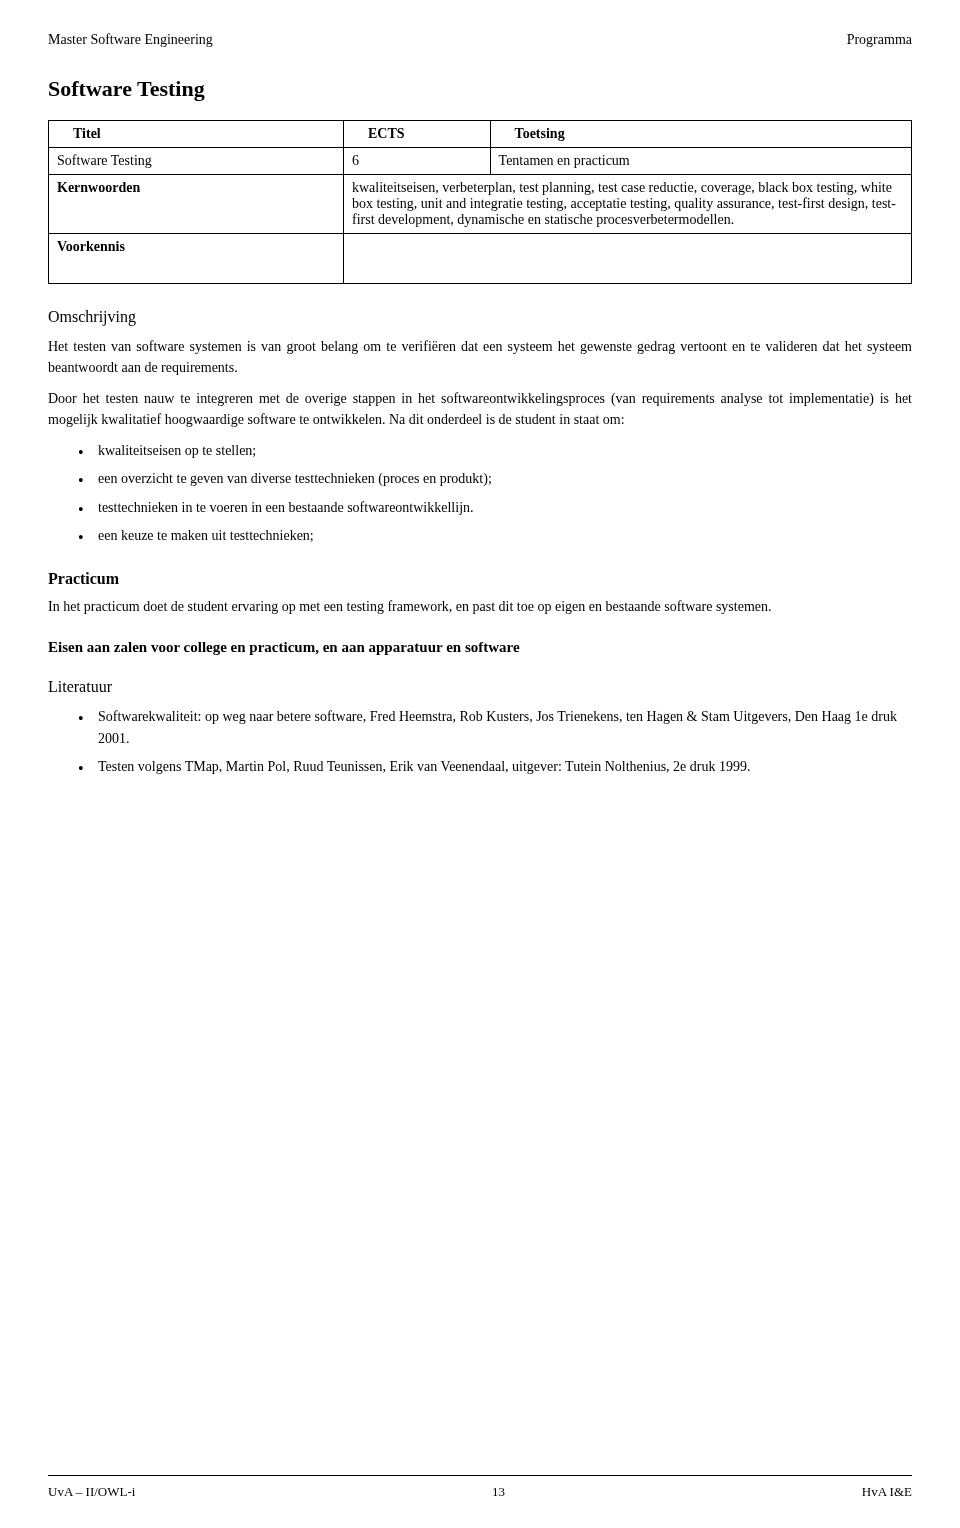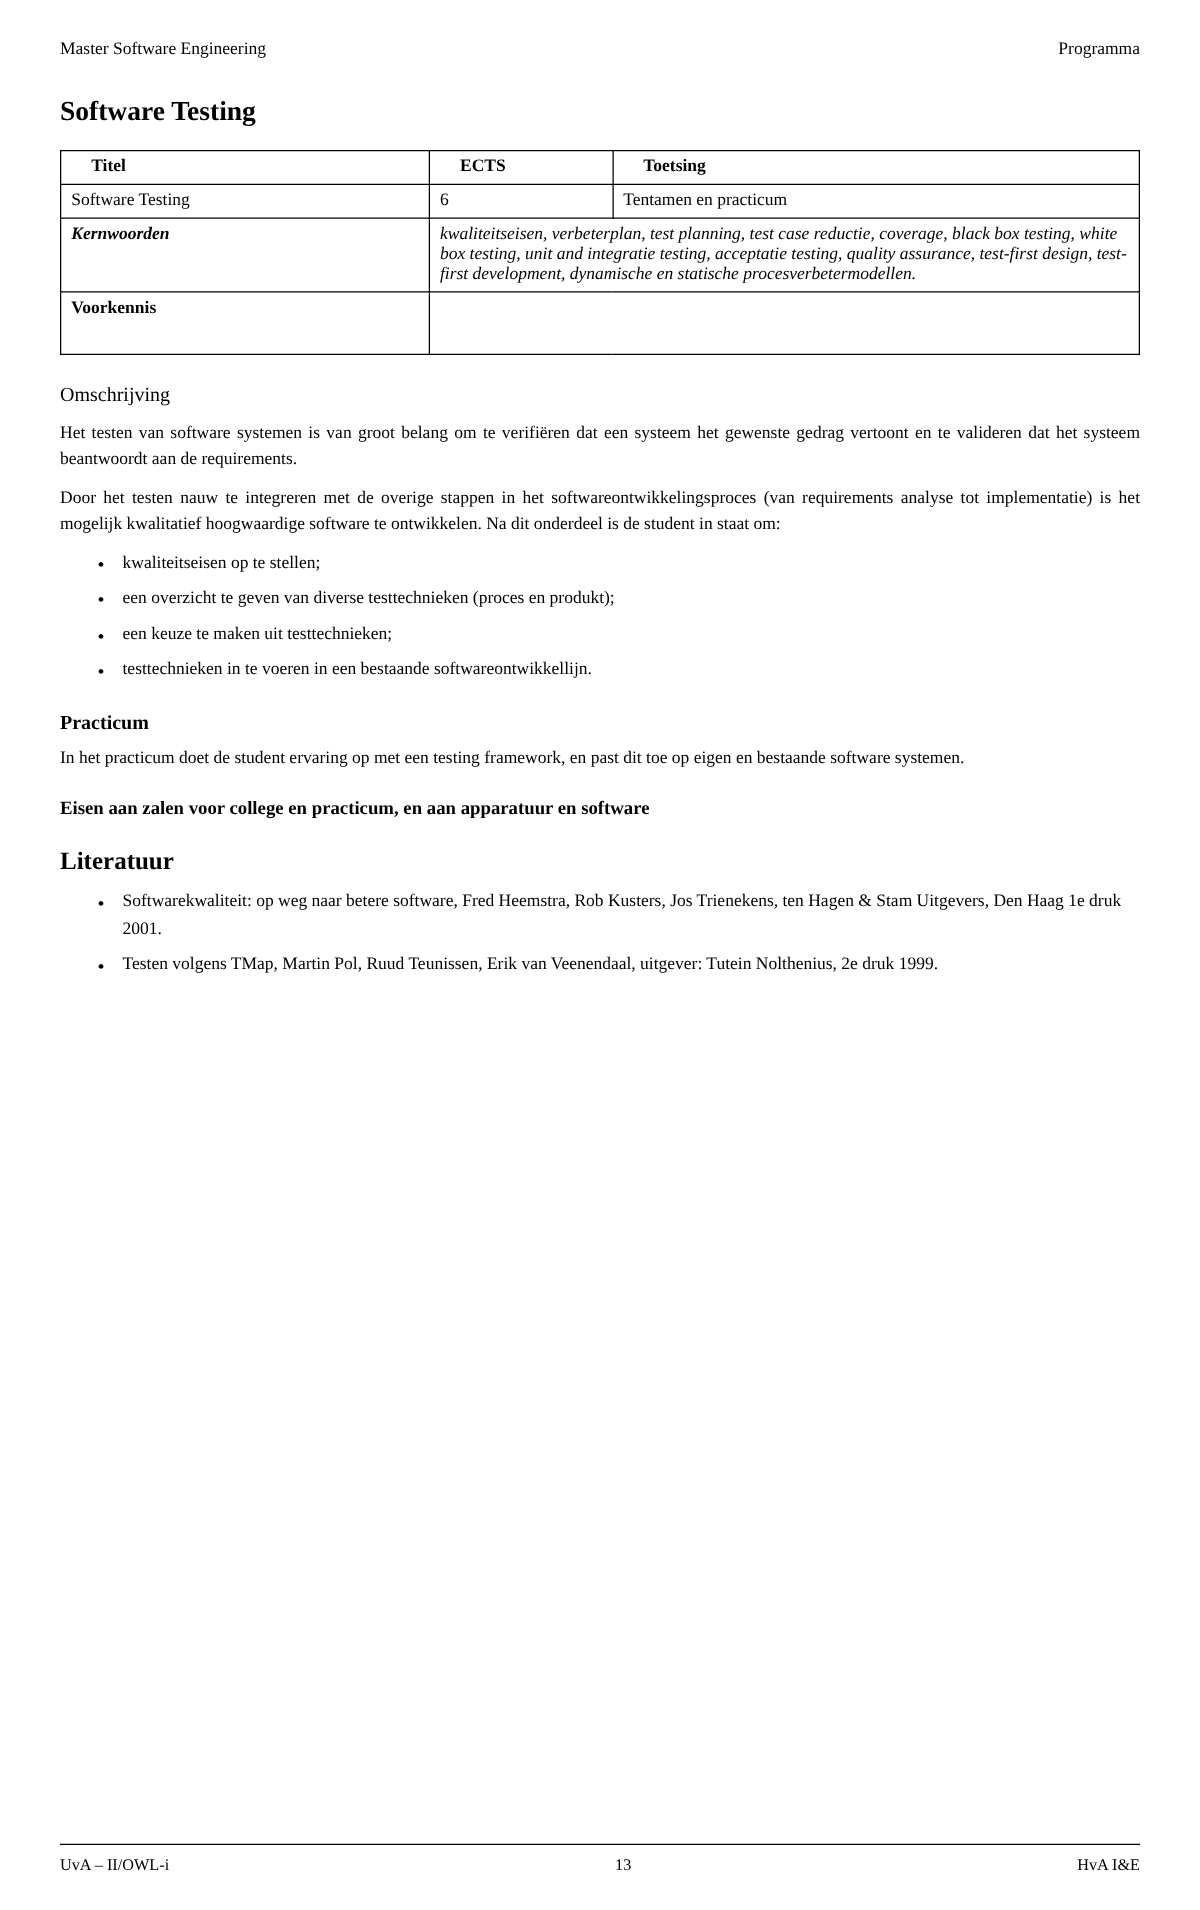--- a/index.html
+++ b/index.html
@@ -82,21 +82,20 @@
     .info-table .col-ects {
       width: 60px;
     }
 
     .info-table .col-toetsing {
       width: 200px;
     }
 
     .kernwoorden-row td {
       font-size: 14px;
-      font-style: italic;
     }
 
     .voorkennis-row td {
       height: 50px;
     }
 
     .section-heading {
       font-size: 16px;
       font-weight: normal;
       margin-top: 24px;
@@ -164,22 +163,22 @@
     }
 
     .eisen-heading {
       font-size: 15px;
       font-weight: bold;
       margin-top: 22px;
       margin-bottom: 8px;
     }
 
     .literatuur-heading {
-      font-size: 20px;
-      font-weight: bold;
+      font-size: 16px;
+      font-weight: normal;
       margin-top: 22px;
       margin-bottom: 8px;
     }
   </style>
 </head>
 <body>
 
 <div class="page">
 
   <div class="header">
@@ -217,22 +216,22 @@
   </div>
 
   <div class="section-heading">Omschrijving</div>
 
   <p class="body-text">Het testen van software systemen is van groot belang om te verifiëren dat een systeem het gewenste gedrag vertoont en te valideren dat het systeem beantwoordt aan de requirements.</p>
   <p class="body-text">Door het testen nauw te integreren met de overige stappen in het softwareontwikkelingsproces (van requirements analyse tot implementatie) is het mogelijk kwalitatief hoogwaardige software te ontwikkelen. Na dit onderdeel is de student in staat om:</p>
 
   <ul class="bullet-list">
     <li>kwaliteitseisen op te stellen;</li>
     <li>een overzicht te geven van diverse testtechnieken (proces en produkt);</li>
+    <li>testtechnieken in te voeren in een bestaande softwareontwikkellijn.</li>
     <li>een keuze te maken uit testtechnieken;</li>
-    <li>testtechnieken in te voeren in een bestaande softwareontwikkellijn.</li>
   </ul>
 
   <div class="practicum-heading">Practicum</div>
   <p class="body-text">In het practicum doet de student ervaring op met een testing framework, en past dit toe op eigen en bestaande software systemen.</p>
 
   <div class="eisen-heading">Eisen aan zalen voor college en practicum, en aan apparatuur en software</div>
 
   <div class="literatuur-heading">Literatuur</div>
   <ul class="bullet-list">
     <li>Softwarekwaliteit: op weg naar betere software, Fred Heemstra, Rob Kusters, Jos Trienekens, ten Hagen &amp; Stam Uitgevers, Den Haag 1e druk 2001.</li>

